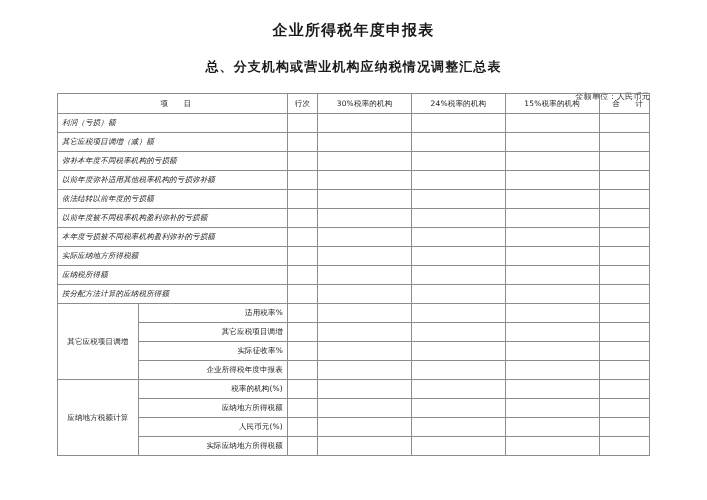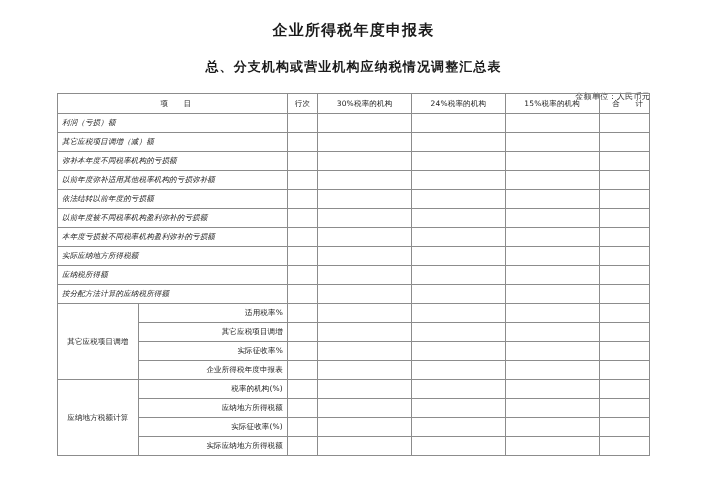--- a/index.html
+++ b/index.html
@@ -269,21 +269,21 @@
           </tr>
           <tr>
             <td class="sub-label">应纳地方所得税额</td>
             <td class="blank"></td>
             <td class="blank"></td>
             <td class="blank"></td>
             <td class="blank"></td>
             <td class="blank"></td>
           </tr>
           <tr>
-            <td class="sub-label">实际征收率(%)</td>
+            <td class="sub-label">人民币元(%)</td>
             <td class="blank"></td>
             <td class="blank"></td>
             <td class="blank"></td>
             <td class="blank"></td>
             <td class="blank"></td>
           </tr>
           <tr>
             <td class="sub-label">实际应纳地方所得税额</td>
             <td class="blank"></td>
             <td class="blank"></td>

